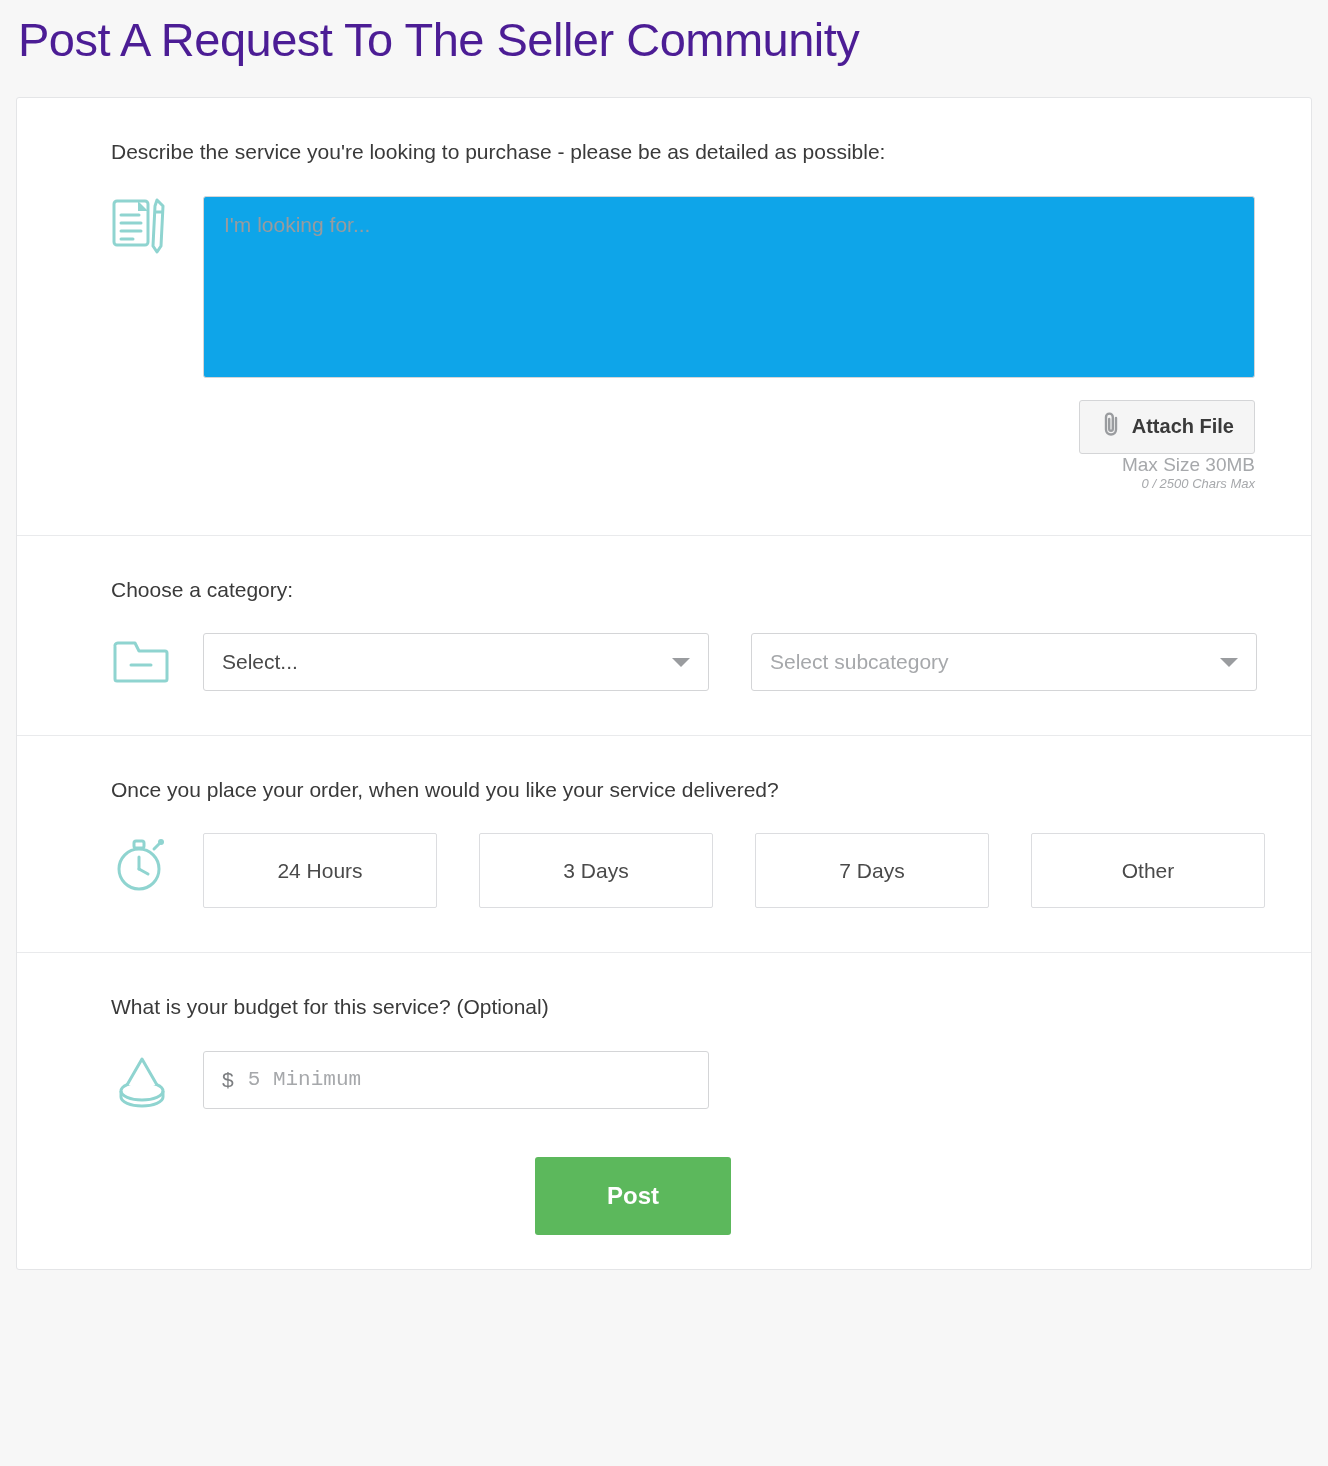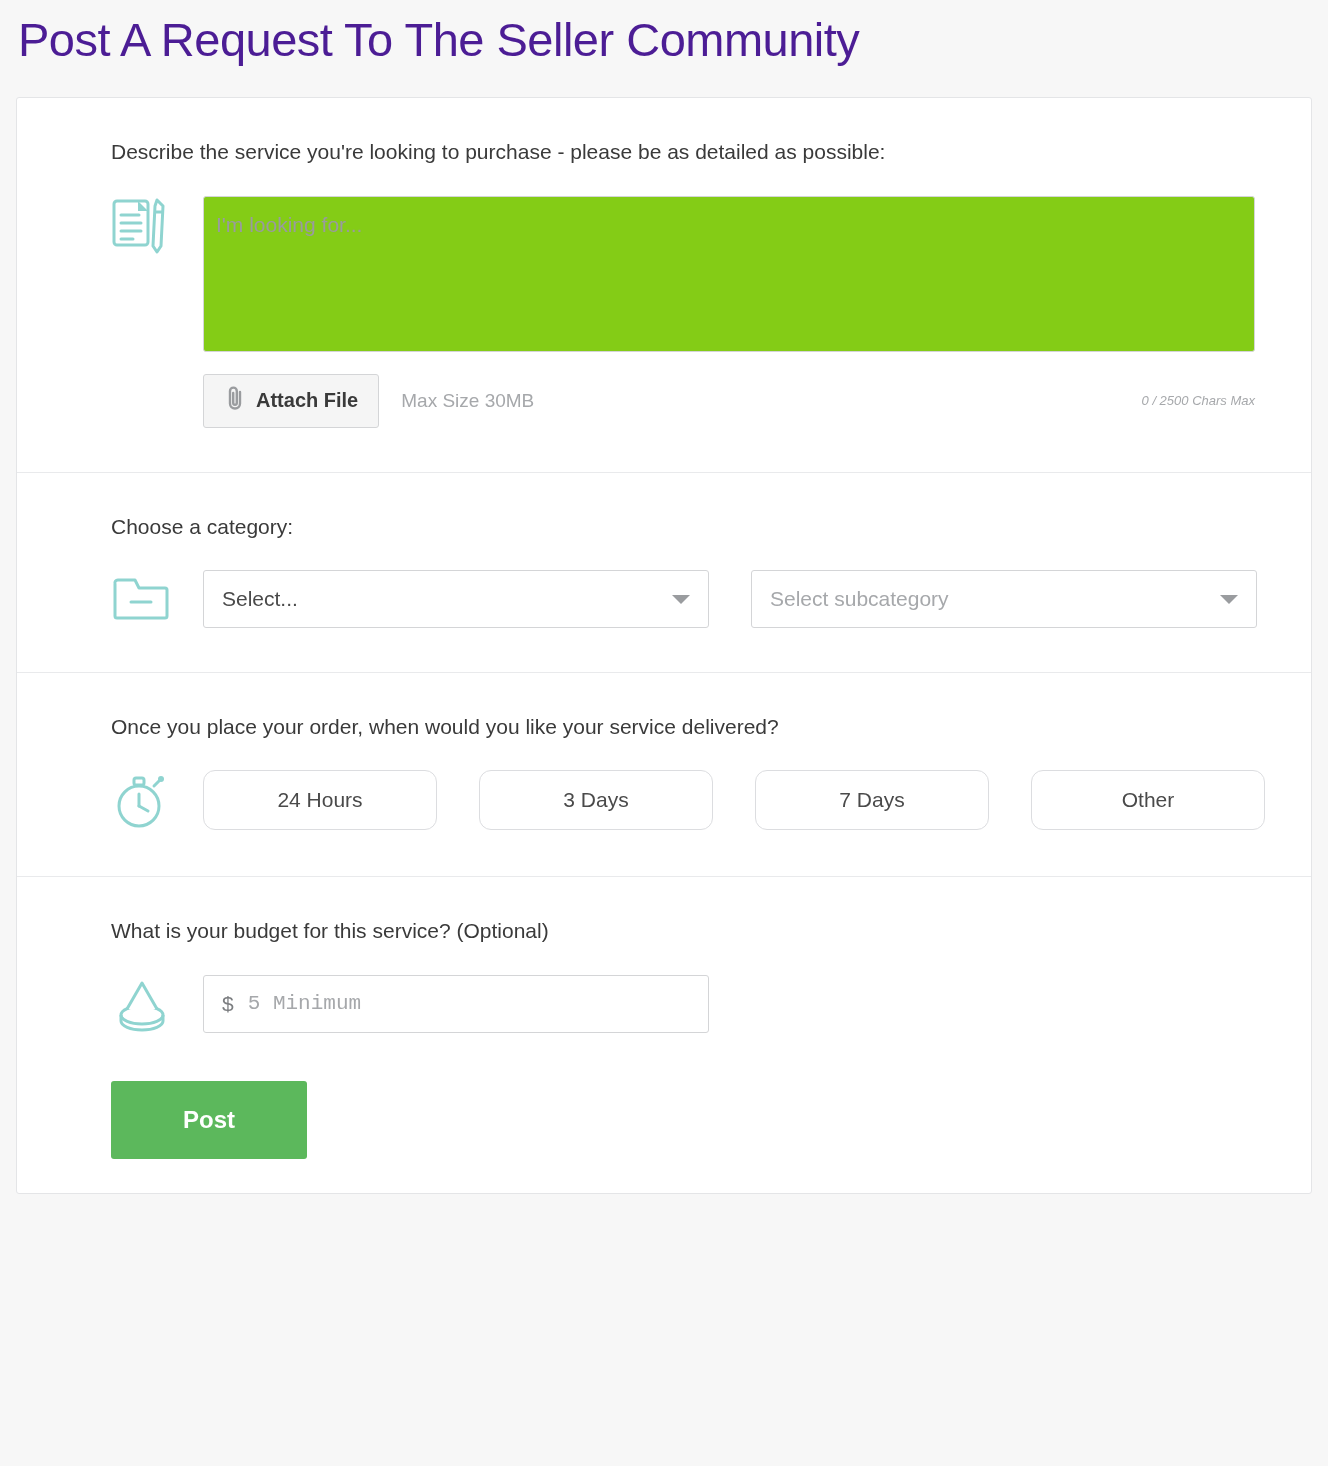--- a/index.html
+++ b/index.html
@@ -60,38 +60,39 @@
   .icon-cell.center {
     align-items: center;
     padding-top: 0;
   }
   .field-cell { flex: 1 1 auto; }
 
   
   .desc-textarea {
     display: block;
     width: 1052px;
-    height: 156px;
+    height: 182px;
     border: 1px solid #d4d5d7;
     border-radius: 3px;
-    padding: 16px 12px;
+    padding: 16px 20px;
     font-size: 21px;
     color: #4a4a4a;
     font-family: "Liberation Sans", sans-serif;
     resize: none;
     outline: none;
-    background: #84cc16;
+    background: #0ea5e9;
   }
   .desc-textarea::placeholder { color: #999b9e; }
 
   .under-row {
     display: flex;
-    align-items: center;
+    align-items: flex-end;
     width: 1052px;
     margin-top: 22px;
+    flex-direction: column;
   }
   .attach-btn {
     display: inline-flex;
     align-items: center;
     gap: 10px;
     height: 54px;
     padding: 0 20px;
     background: #f5f5f5;
     border: 1px solid #d4d5d7;
     border-radius: 3px;
@@ -138,23 +139,23 @@
     width: 0; height: 0;
     border-left: 9px solid transparent;
     border-right: 9px solid transparent;
     border-top: 9px solid #9a9c9f;
   }
 
   
   .options-row { display: flex; gap: 42px; }
   .option-btn {
     width: 234px;
-    height: 60px;
+    height: 75px;
     border: 1px solid #dcdde0;
-    border-radius: 12px;
+    border-radius: 2px;
     background: #fff;
     font-size: 21px;
     color: #4a4a4a;
     cursor: pointer;
     font-family: "Liberation Sans", sans-serif;
     display: flex;
     align-items: center;
     justify-content: center;
   }
 
@@ -180,21 +181,21 @@
     font-size: 21px;
     color: #ec4899;
     font-family: Liberation Mono, monospace;
     width: 100%;
     background: transparent;
   }
   .budget-input::placeholder { color: #a6a8ab; }
 
   .post-row {
     display: flex;
-    justify-content: flex-start;
+    justify-content: center;
     padding: 46px 78px 34px 0;
   }
   .post-btn {
     background: #5cb85c;
     border: none;
     border-radius: 3px;
     color: #fff;
     font-size: 24px;
     font-weight: bold;
     width: 196px;

